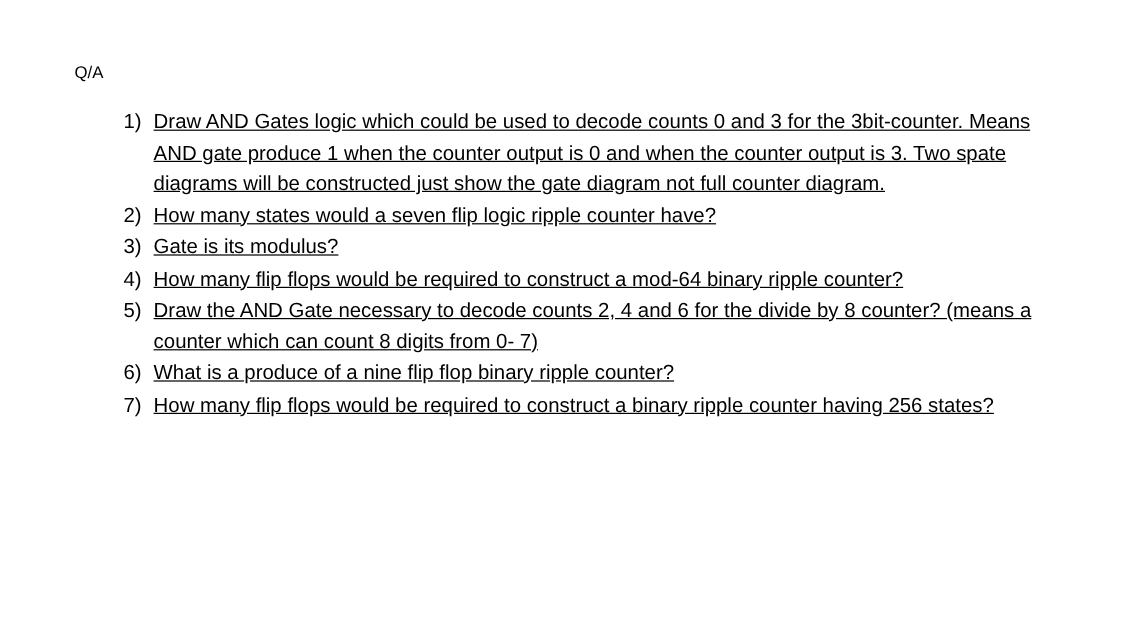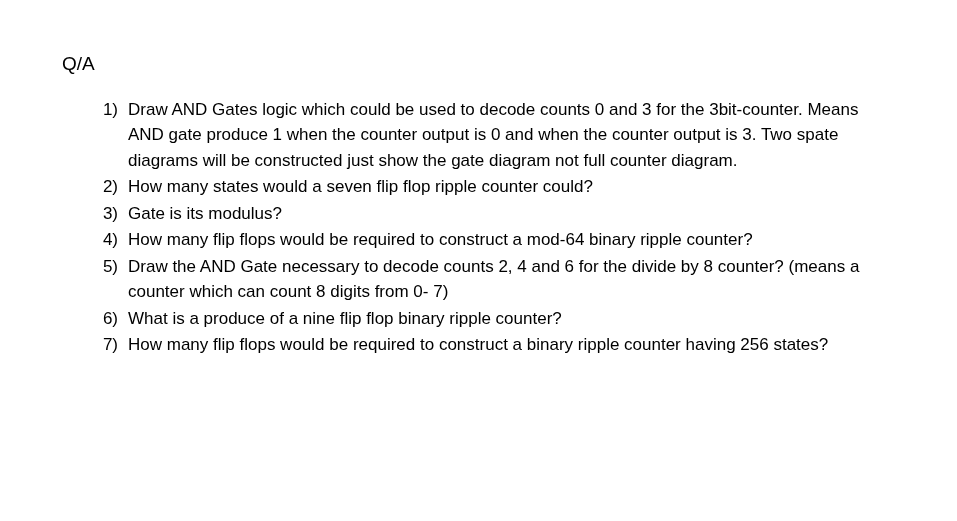--- a/index.html
+++ b/index.html
@@ -11,55 +11,56 @@
       background: #ffffff;
       font-family: Arial, Helvetica, sans-serif;
       font-size: 17px;
       color: #000000;
       width: 957px;
       height: 521px;
       padding: 50px 60px;
       line-height: 1.5;
     }
     .heading {
-      font-size: 19px;
+      font-size: 14px;
       margin-bottom: 18px;
       margin-left: 2px;
     }
     .questions-list {
       list-style: none;
       margin-left: 40px;
     }
     .question-item {
       display: flex;
       margin-bottom: 1px;
     }
     .question-number {
       min-width: 28px;
       text-align: right;
       padding-right: 10px;
     }
     .question-text {
       flex: 1;
       padding-right: 20px;
+      text-decoration: underline;
     }
   </style>
 </head>
 <body>
 
 <div class="heading">Q/A</div>
 
 <ol class="questions-list">
   <li class="question-item">
     <span class="question-number">1)</span>
     <span class="question-text">Draw AND Gates logic which could be used to decode counts 0 and 3 for the 3bit-counter. Means AND gate produce 1 when the counter output is 0 and when the counter output is 3. Two spate diagrams will be constructed just show the gate diagram not full counter diagram.</span>
   </li>
   <li class="question-item">
     <span class="question-number">2)</span>
-    <span class="question-text">How many states would a seven flip flop ripple counter could?</span>
+    <span class="question-text">How many states would a seven flip logic ripple counter have?</span>
   </li>
   <li class="question-item">
     <span class="question-number">3)</span>
     <span class="question-text">Gate is its modulus?</span>
   </li>
   <li class="question-item">
     <span class="question-number">4)</span>
     <span class="question-text">How many flip flops would be required to construct a mod-64 binary ripple counter?</span>
   </li>
   <li class="question-item">

